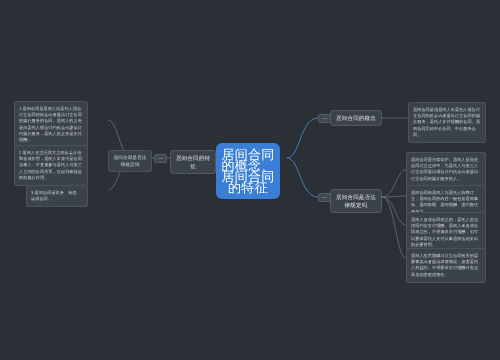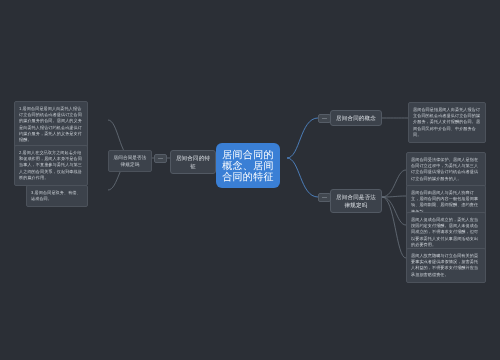--- a/index.html
+++ b/index.html
@@ -25,21 +25,21 @@
     pointer-events: none;
   }
   .node {
     position: absolute;
     box-sizing: border-box;
   }
   .root {
     background: #3a7fd5;
     color: #ffffff;
     border-radius: 6px;
-    font-size: 10px;
+    font-size: 13px;
     line-height: 11px;
     text-align: center;
     padding: 6px 5px;
     width: 64px;
     letter-spacing: 0.3px;
   }
   .branch {
     background: #3c424b;
     color: #dfe3e8;
     border: 1px solid #525963;

